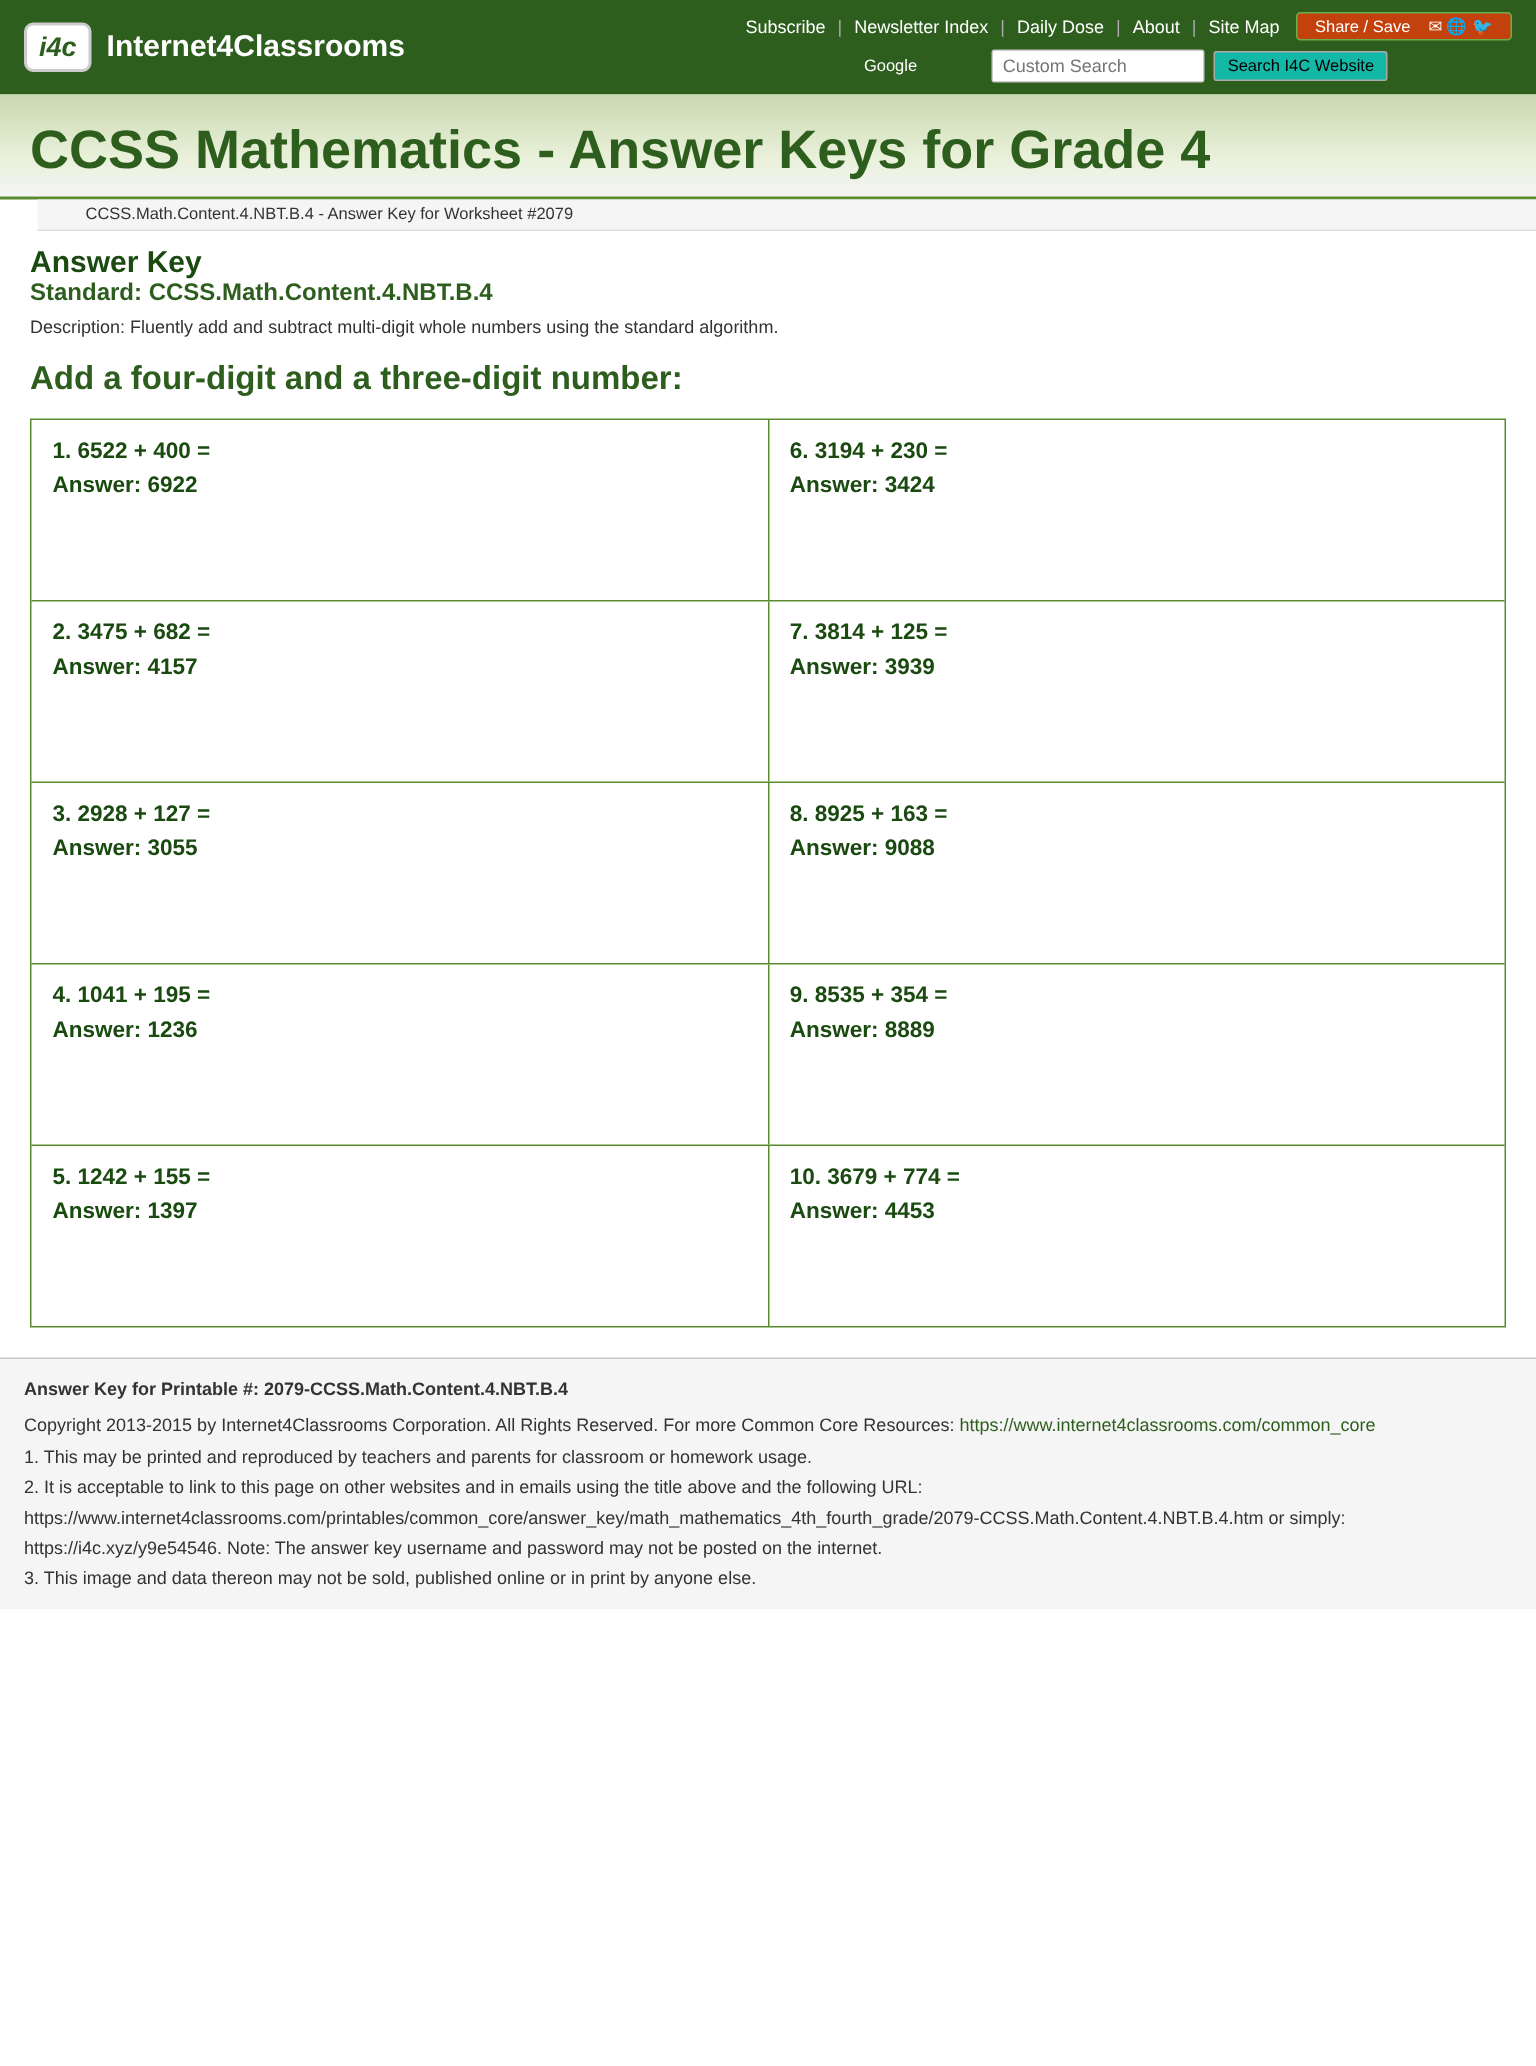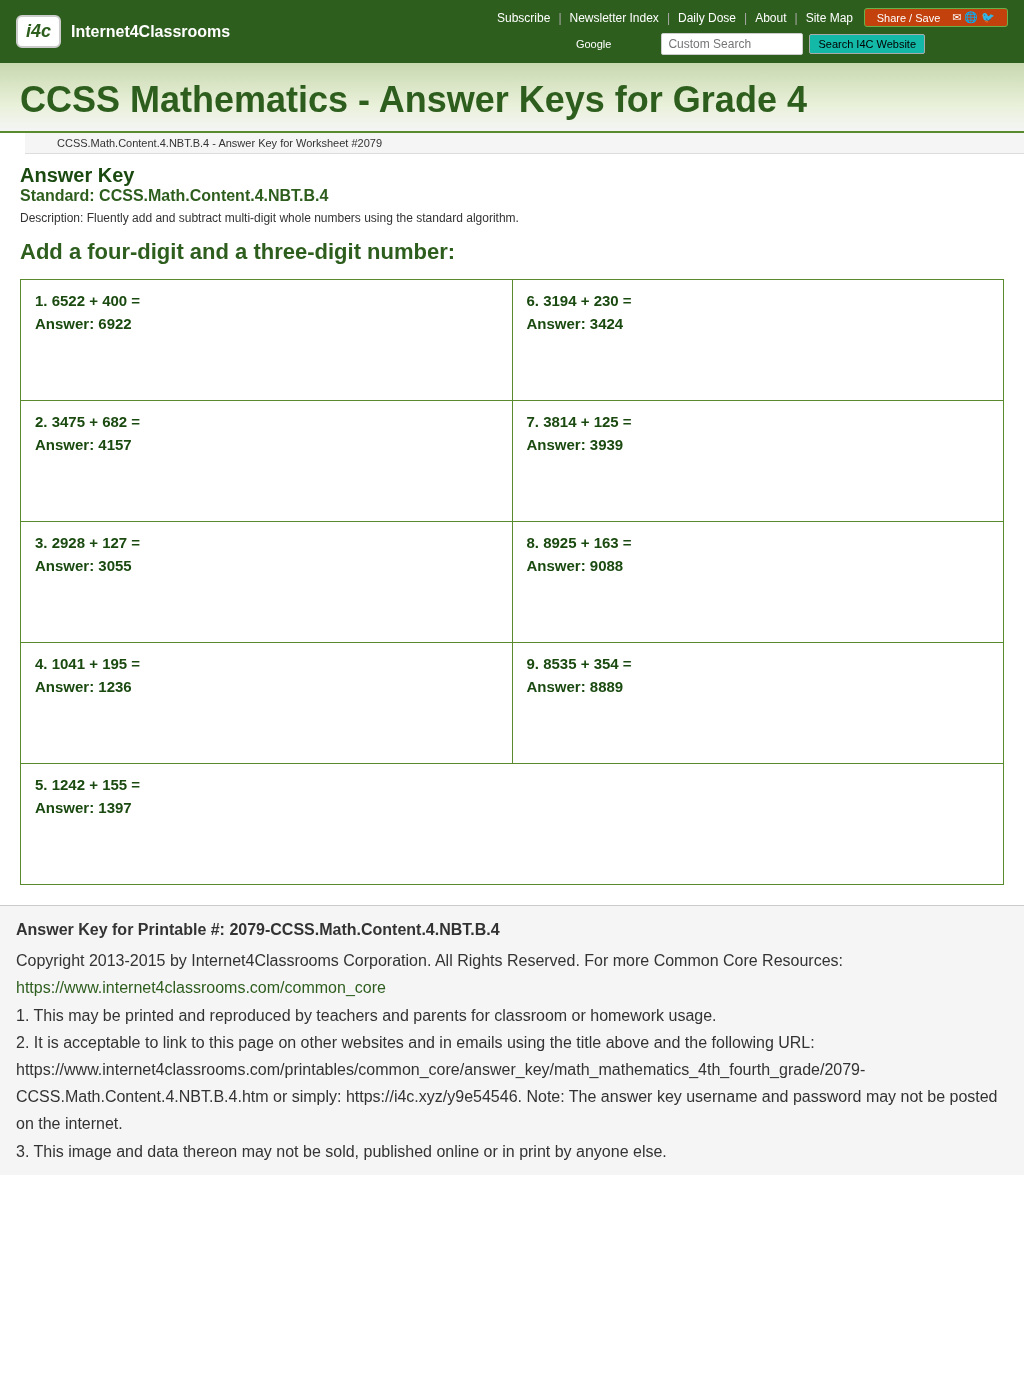--- a/index.html
+++ b/index.html
@@ -23,21 +23,21 @@
       border: 2px solid #ccc;
       border-radius: 6px;
       padding: 4px 8px;
       font-weight: bold;
       font-size: 18px;
       color: #2e5e1e;
       font-style: italic;
     }
     #site-name {
       color: #fff;
-      font-size: 16px;
+      font-size: 20px;
       font-weight: bold;
     }
     #nav-area {
       display: flex;
       flex-direction: column;
       align-items: center;
       gap: 6px;
     }
     #top-nav {
       display: flex;
@@ -178,21 +178,21 @@
       color: #1a4a10;
       font-size: 15px;
       font-weight: bold;
     }
 
     
     #footer {
       background: #f5f5f5;
       border-top: 1px solid #ccc;
       padding: 10px 16px;
-      font-size: 16px;
+      font-size: 12px;
       color: #333;
       line-height: 1.7;
     }
     #footer a { color: #2e5e1e; }
     #footer-printable {
       font-weight: bold;
       margin-bottom: 4px;
     }
   </style>
 </head>
@@ -313,20 +313,26 @@
       </div>
     </div>
 
     <div class="problem-row">
       <div class="problem-cell">
         <div class="problem-question">
           <span>5</span>. <span>1242 + 155 =</span>
         </div>
         <div class="problem-answer">Answer: 1397</div>
       </div>
+      <div class="problem-cell">
+        <div class="problem-question">
+          <span>10</span>. <span>3679 + 774 =</span>
+        </div>
+        <div class="problem-answer">Answer: 4453</div>
+      </div>
     </div>
 
   </div>
 </div>
 
 <div id="footer">
   <div id="footer-printable">Answer Key for Printable #: 2079-CCSS.Math.Content.4.NBT.B.4</div>
   <div>
     <span>Copyright 2013-2015 by Internet4Classrooms Corporation. All Rights Reserved. For more Common Core Resources:</span>
     <a>https://www.internet4classrooms.com/common_core</a>

